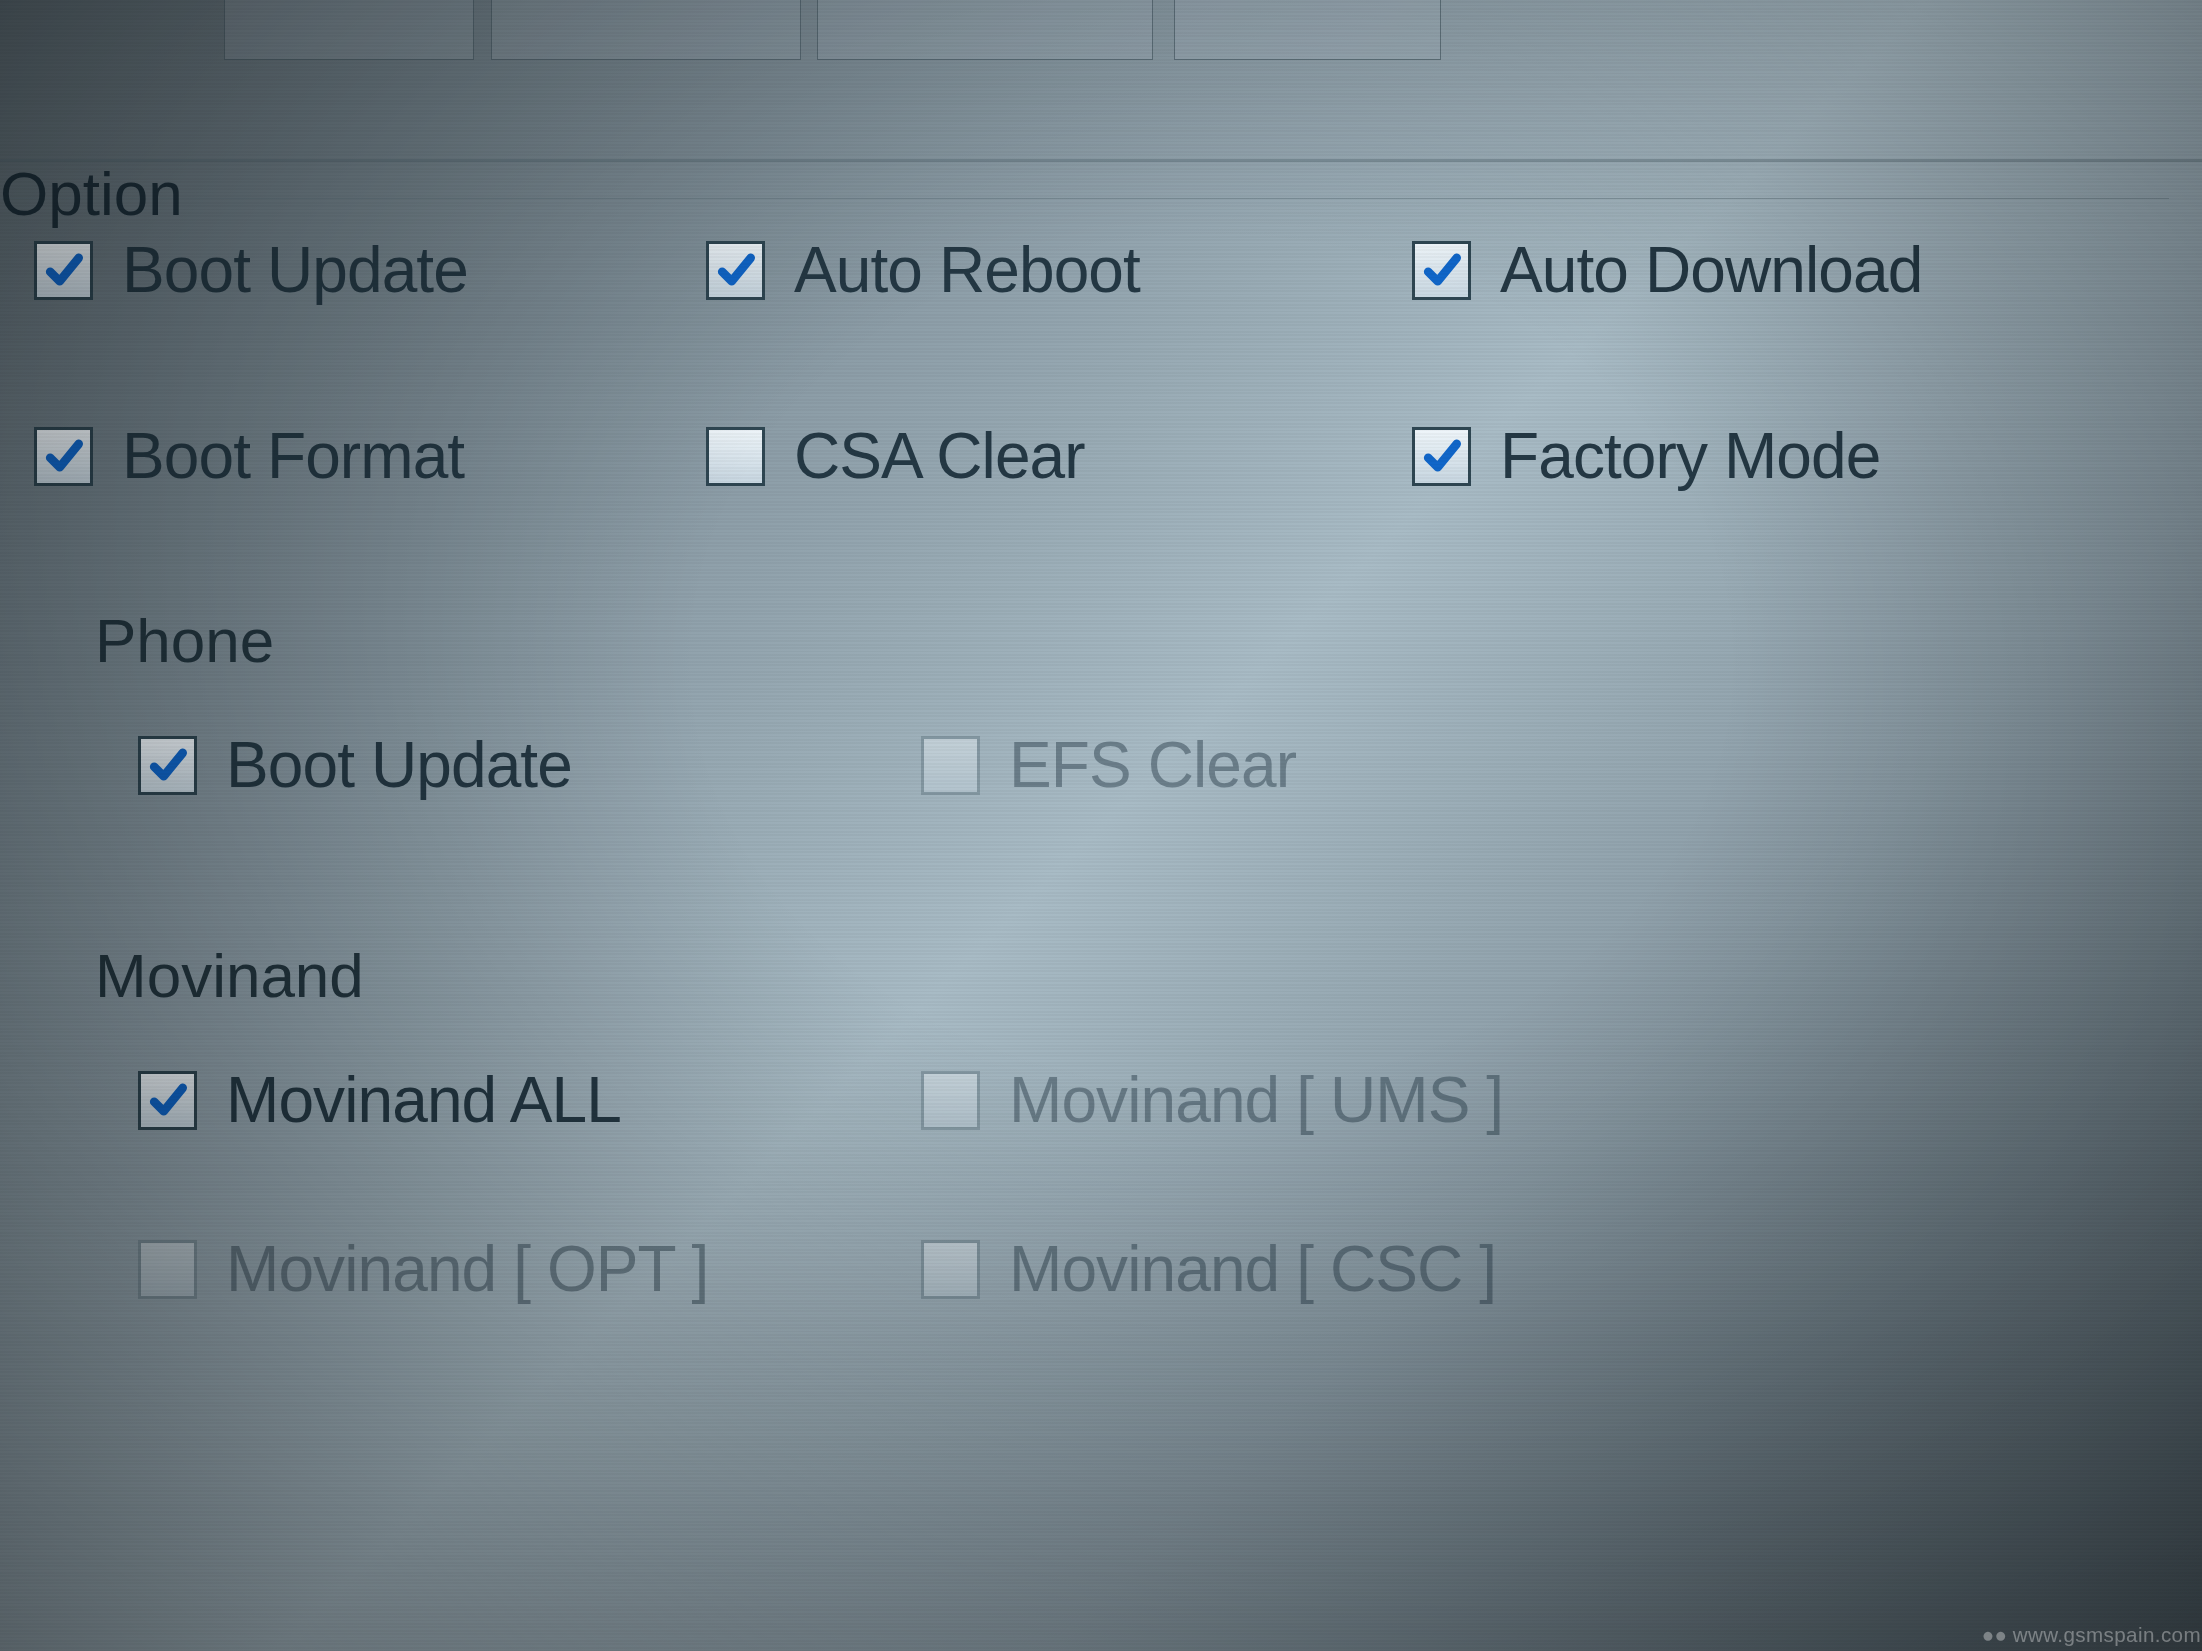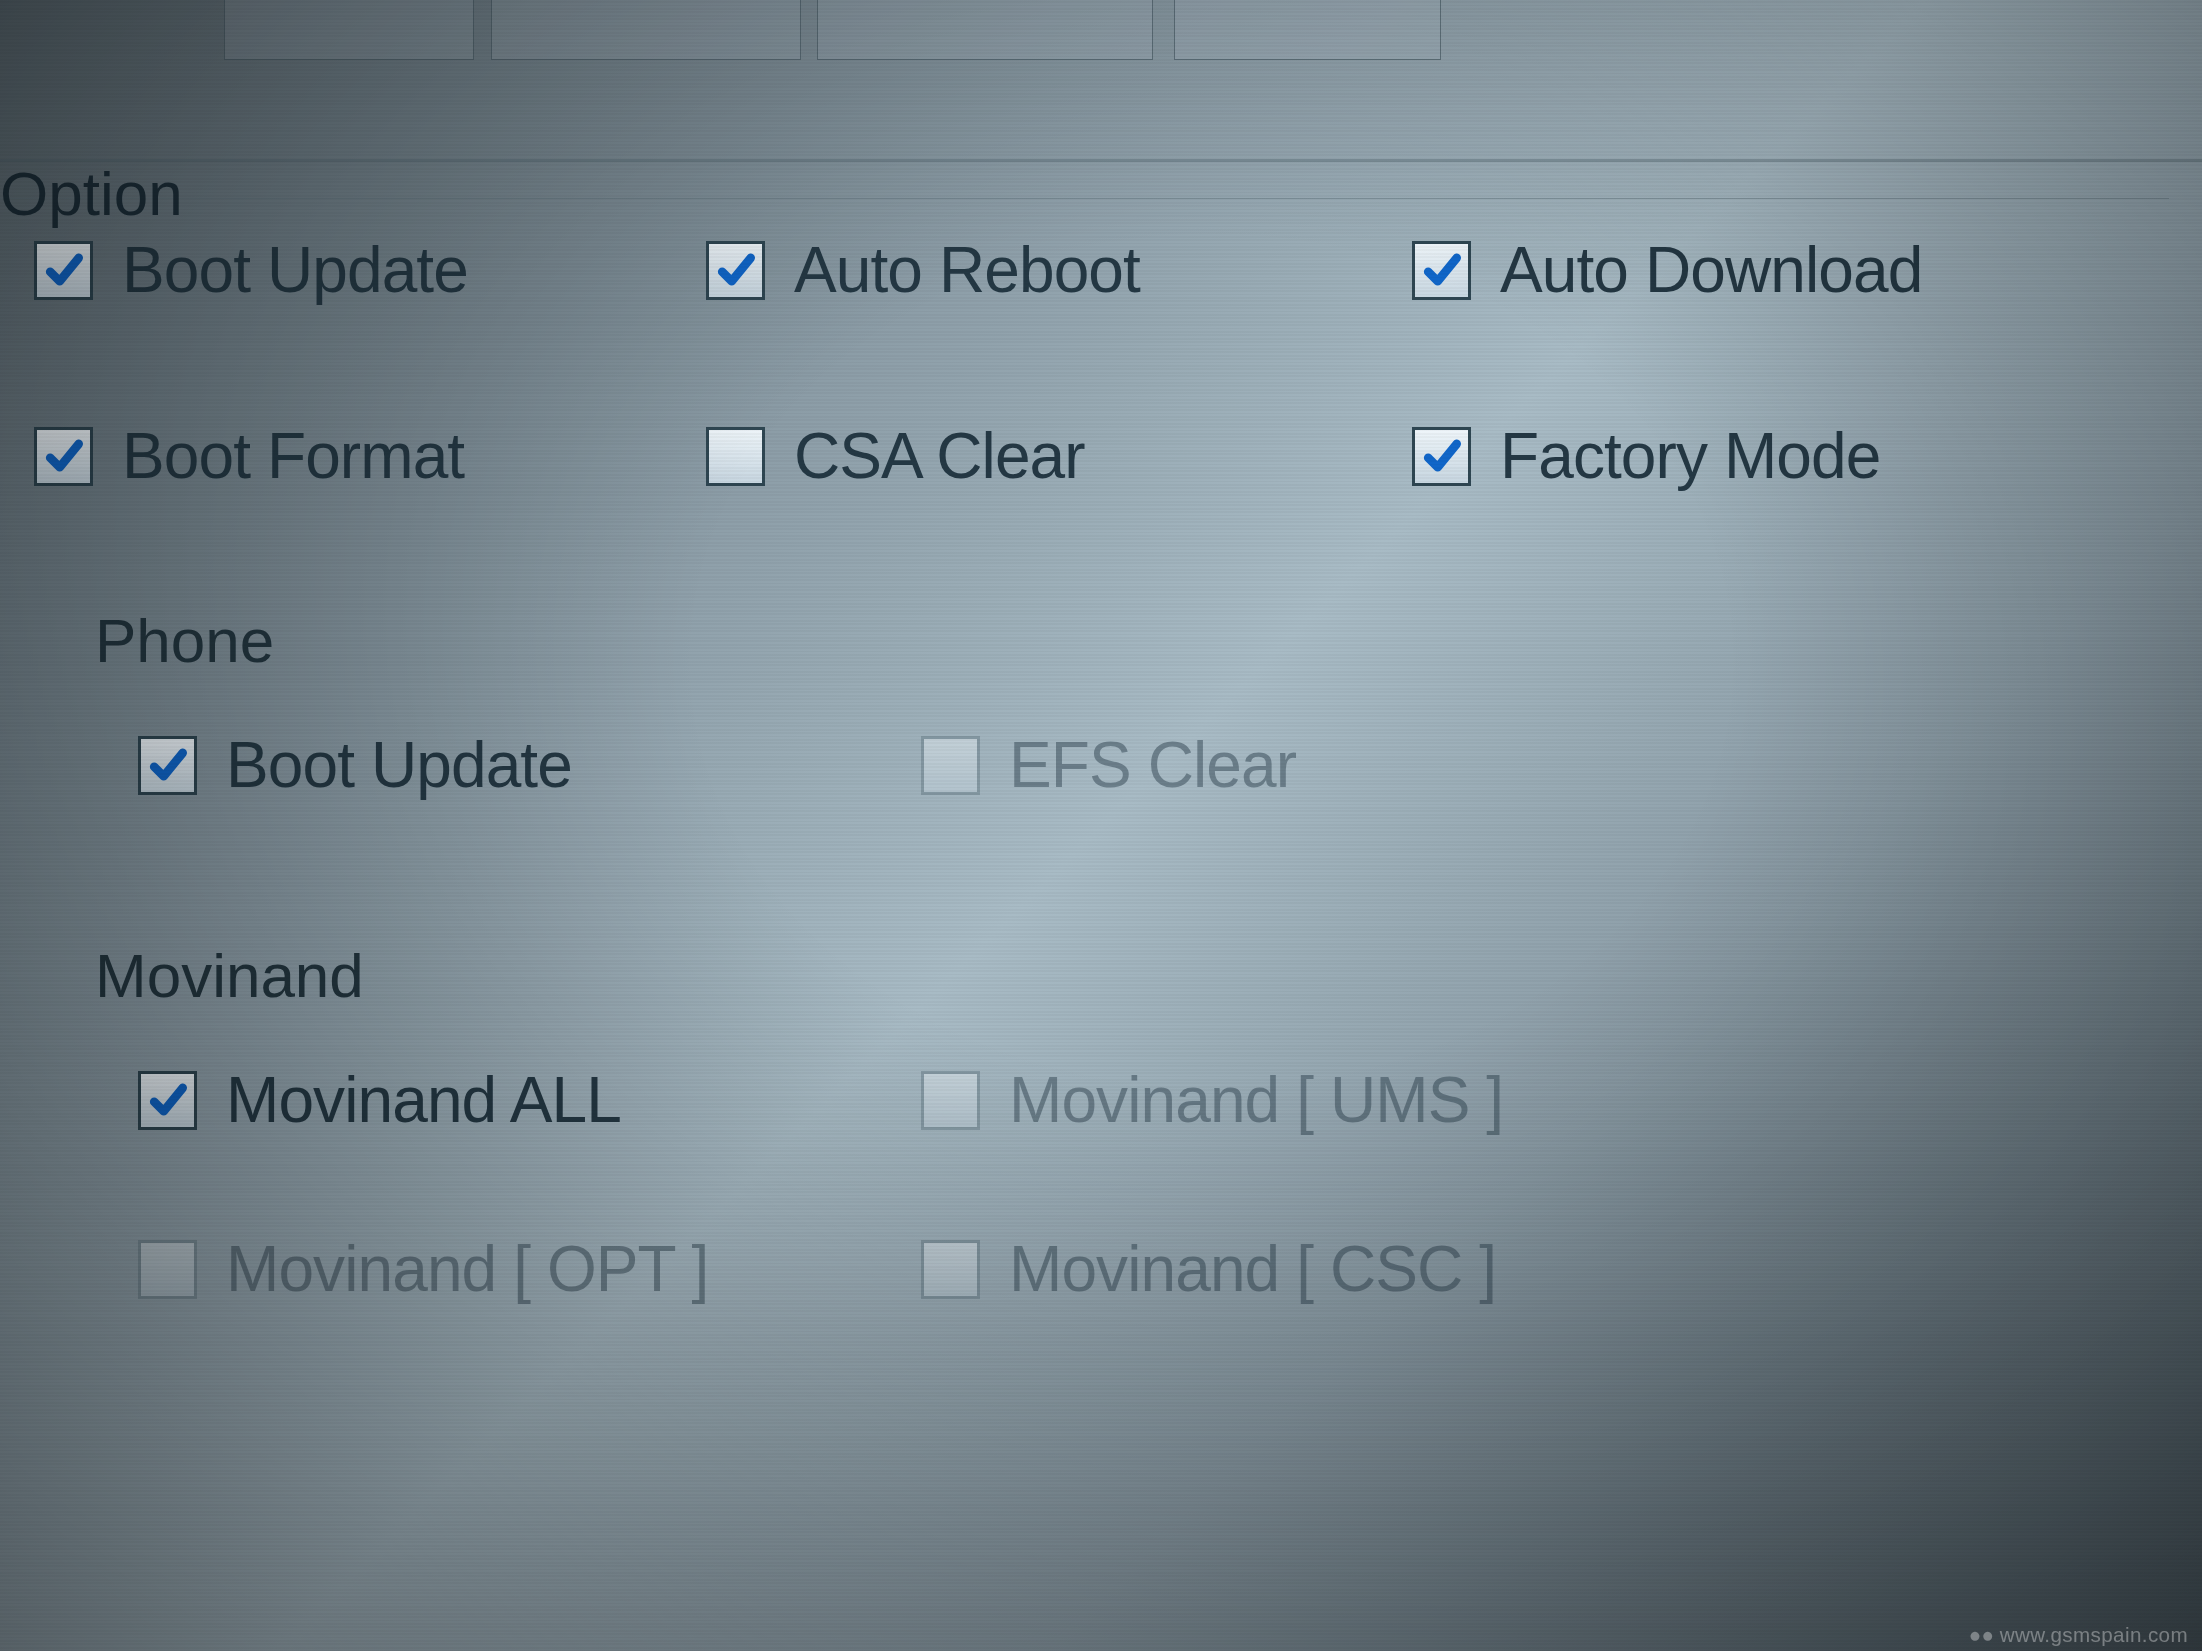--- a/index.html
+++ b/index.html
@@ -140,21 +140,21 @@
       white-space: nowrap;
       letter-spacing: -0.9px;
     }
     .lbl.disabled { color: rgba(36,56,68,0.45); }
 
     .sub-col-a { width: 783px; }
     .sub-col-b { width: 774px; }
 
     .watermark {
       position: absolute;
-      right: 15px;
+      right: 2px;
       bottom: 5.2px;
       font-size: 20.6px;
       color: rgba(255,255,255,0.35);
       font-family: Arial, sans-serif;
       z-index: 1000;
       letter-spacing: 0.4px;
     }
     .watermark .dots { margin-right: 5.2px; }
   </style>
 </head>

